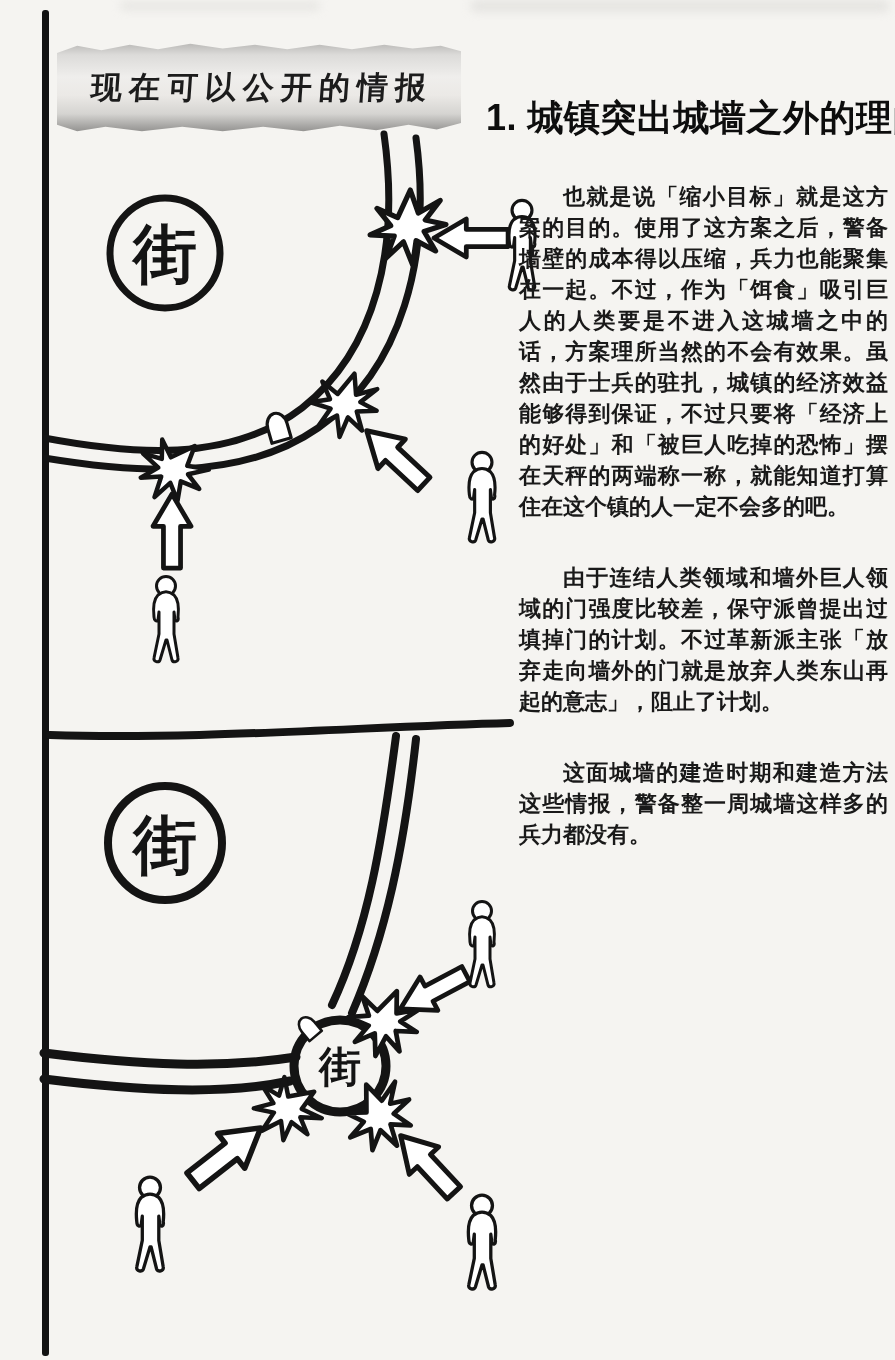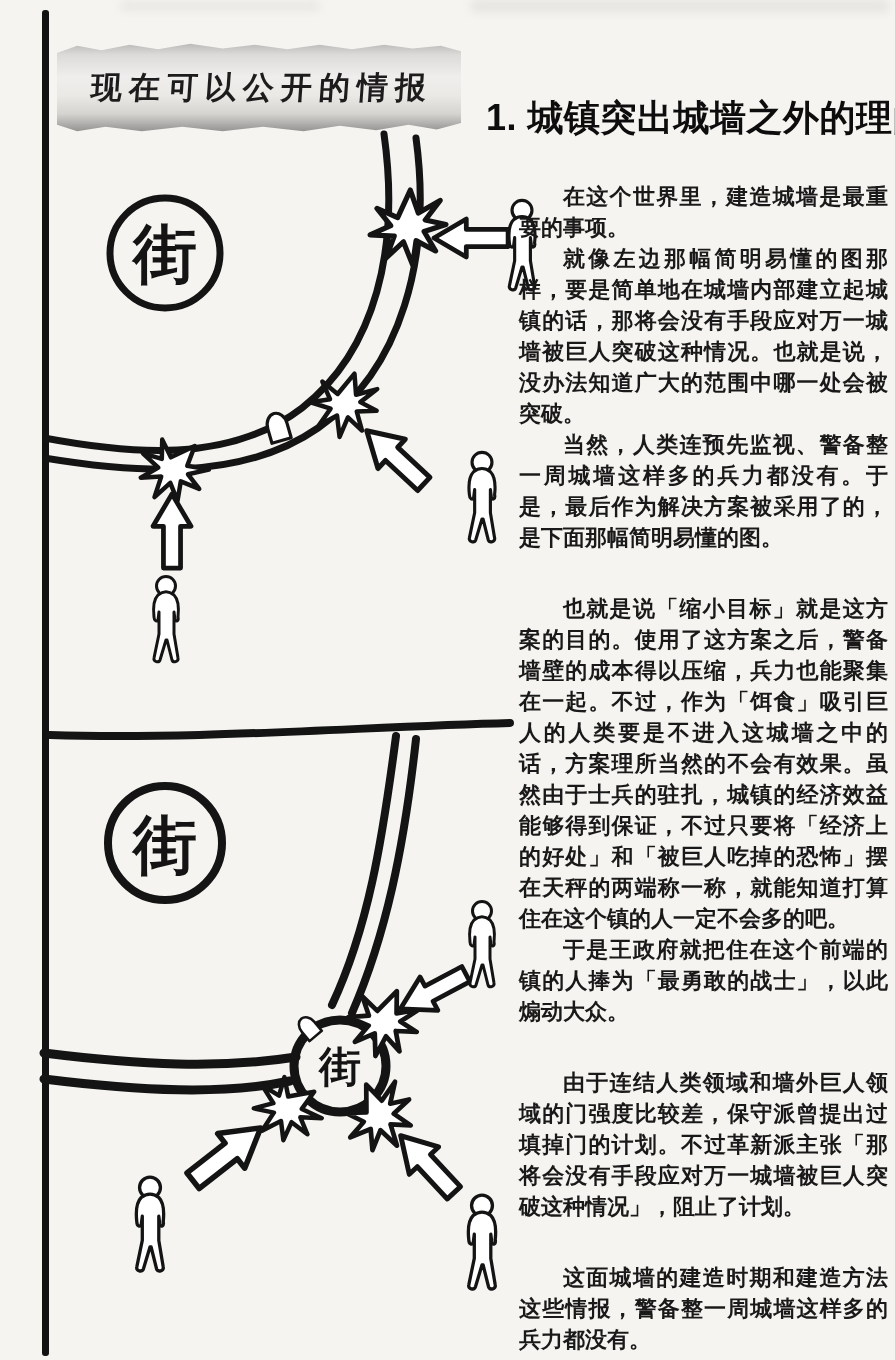--- a/index.html
+++ b/index.html
@@ -124,27 +124,21 @@
   <use href="#arrow" transform="translate(196,442) rotate(-38) scale(1.1)"></use>
   <use href="#arrow" transform="translate(398,452) rotate(-133)"></use>
 
   <use href="#titan" transform="translate(452,232)"></use>
   <use href="#titan" transform="translate(120,512) scale(1.1)"></use>
   <use href="#titan" transform="translate(452,530) scale(1.1)"></use>
 </svg>
 
 <div class="article">
   <div class="section">
-    <p>在这个世界里，建造城墙是最重要的事项。</p>
-    <p>就像左边那幅简明易懂的图那样，要是简单地在城墙内部建立起城镇的话，那将会没有手段应对万一城墙被巨人突破这种情况。也就是说，没办法知道广大的范围中哪一处会被突破。</p>
-    <p>当然，人类连预先监视、警备整一周城墙这样多的兵力都没有。于是，最后作为解决方案被采用了的，是下面那幅简明易懂的图。</p>
+    <p>也就是说「缩小目标」就是这方案的目的。使用了这方案之后，警备墙壁的成本得以压缩，兵力也能聚集在一起。不过，作为「饵食」吸引巨人的人类要是不进入这城墙之中的话，方案理所当然的不会有效果。虽然由于士兵的驻扎，城镇的经济效益能够得到保证，不过只要将「经济上的好处」和「被巨人吃掉的恐怖」摆在天秤的两端称一称，就能知道打算住在这个镇的人一定不会多的吧。</p>
   </div>
   <div class="section">
-    <p>也就是说「缩小目标」就是这方案的目的。使用了这方案之后，警备墙壁的成本得以压缩，兵力也能聚集在一起。不过，作为「饵食」吸引巨人的人类要是不进入这城墙之中的话，方案理所当然的不会有效果。虽然由于士兵的驻扎，城镇的经济效益能够得到保证，不过只要将「经济上的好处」和「被巨人吃掉的恐怖」摆在天秤的两端称一称，就能知道打算住在这个镇的人一定不会多的吧。</p>
-    <p>于是王政府就把住在这个前端的镇的人捧为「最勇敢的战士」，以此煽动大众。</p>
-  </div>
-  <div class="section">
-    <p>由于连结人类领域和墙外巨人领域的门强度比较差，保守派曾提出过填掉门的计划。不过革新派主张「那将会没有手段应对万一城墙被巨人突破这种情况」，阻止了计划。</p>
+    <p>由于连结人类领域和墙外巨人领域的门强度比较差，保守派曾提出过填掉门的计划。不过革新派主张「放弃走向墙外的门就是放弃人类东山再起的意志」，阻止了计划。</p>
   </div>
   <div class="section">
     <p>这面城墙的建造时期和建造方法这些情报，警备整一周城墙这样多的兵力都没有。</p>
   </div>
 </div>
 
 </body></html>

